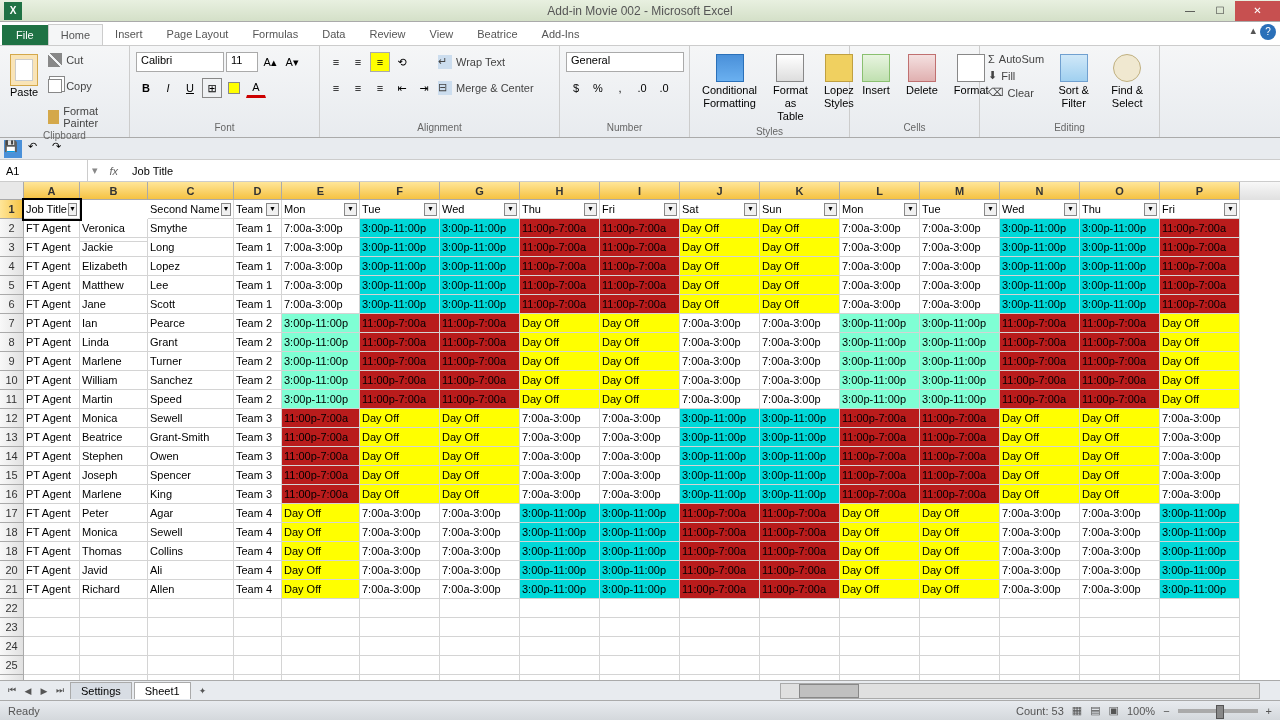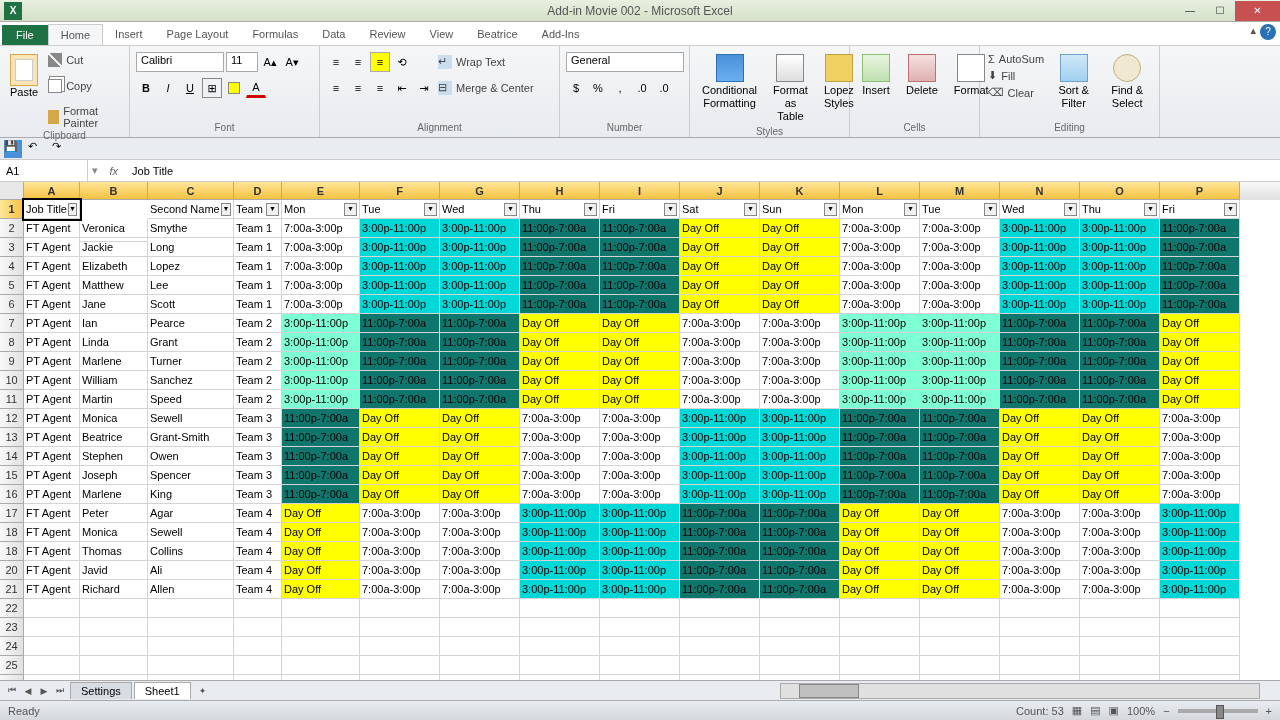--- a/index.html
+++ b/index.html
@@ -60,21 +60,21 @@
 .row-headers{position:absolute;top:18px;left:0;width:24px;background:linear-gradient(90deg,#f8f8f8,#e0e0e0)}
 .row-h{height:19px;border-bottom:1px solid #aaa;border-right:1px solid #aaa;text-align:center;line-height:19px;font-size:11px;color:#333}
 .row-h.sel{background:linear-gradient(90deg,#ffe699,#f5c242);font-weight:bold}
 .cells{position:absolute;top:18px;left:24px;right:0}
 .row{display:flex;height:19px}
 .cell{border-right:1px solid #d4d4d4;border-bottom:1px solid #d4d4d4;padding:0 2px;line-height:18px;font-size:11px;overflow:hidden;white-space:nowrap;flex-shrink:0}
 .hdr-cell{background:#fff;position:relative;display:flex;align-items:center;justify-content:space-between;font-weight:normal}
 .hdr-cell.selected{background:#fff;outline:2px solid #000;z-index:2}
 .filter-arrow{width:13px;height:13px;background:#f0f0f0;border:1px solid #888;display:inline-flex;align-items:center;justify-content:center;font-size:7px;margin-left:1px}
 .dayoff{background:#ffff00}
-.shift-a{background:#0f766e}
+.shift-a{background:#b91c1c}
 .shift-b{background:#00d8d8}
 .shift-c{background:#7fffd4}
 .plain{background:#fff}
 .sheet-tabs{height:20px;background:#e8ebef;border-top:1px solid #aaa;display:flex;align-items:center;padding-left:4px;position:relative}
 .nav-btn{width:16px;height:16px;display:flex;align-items:center;justify-content:center;font-size:9px;color:#555}
 .sheet-tab{padding:2px 10px;background:#fff;border:1px solid #aaa;border-bottom:none;font-size:11px;margin-left:2px}
 .sheet-tab.inactive{background:#d8dde4}
 .hscroll{position:absolute;right:20px;width:480px;height:16px;background:#e0e0e0;border:1px solid #aaa}
 .hscroll-thumb{position:absolute;left:18px;width:60px;height:14px;background:#c0c0c0;border:1px solid #888}
 .status-bar{height:20px;background:linear-gradient(#e8ebef,#d4d8dc);border-top:1px solid #aaa;display:flex;align-items:center;justify-content:space-between;padding:0 8px;font-size:11px;color:#555}

